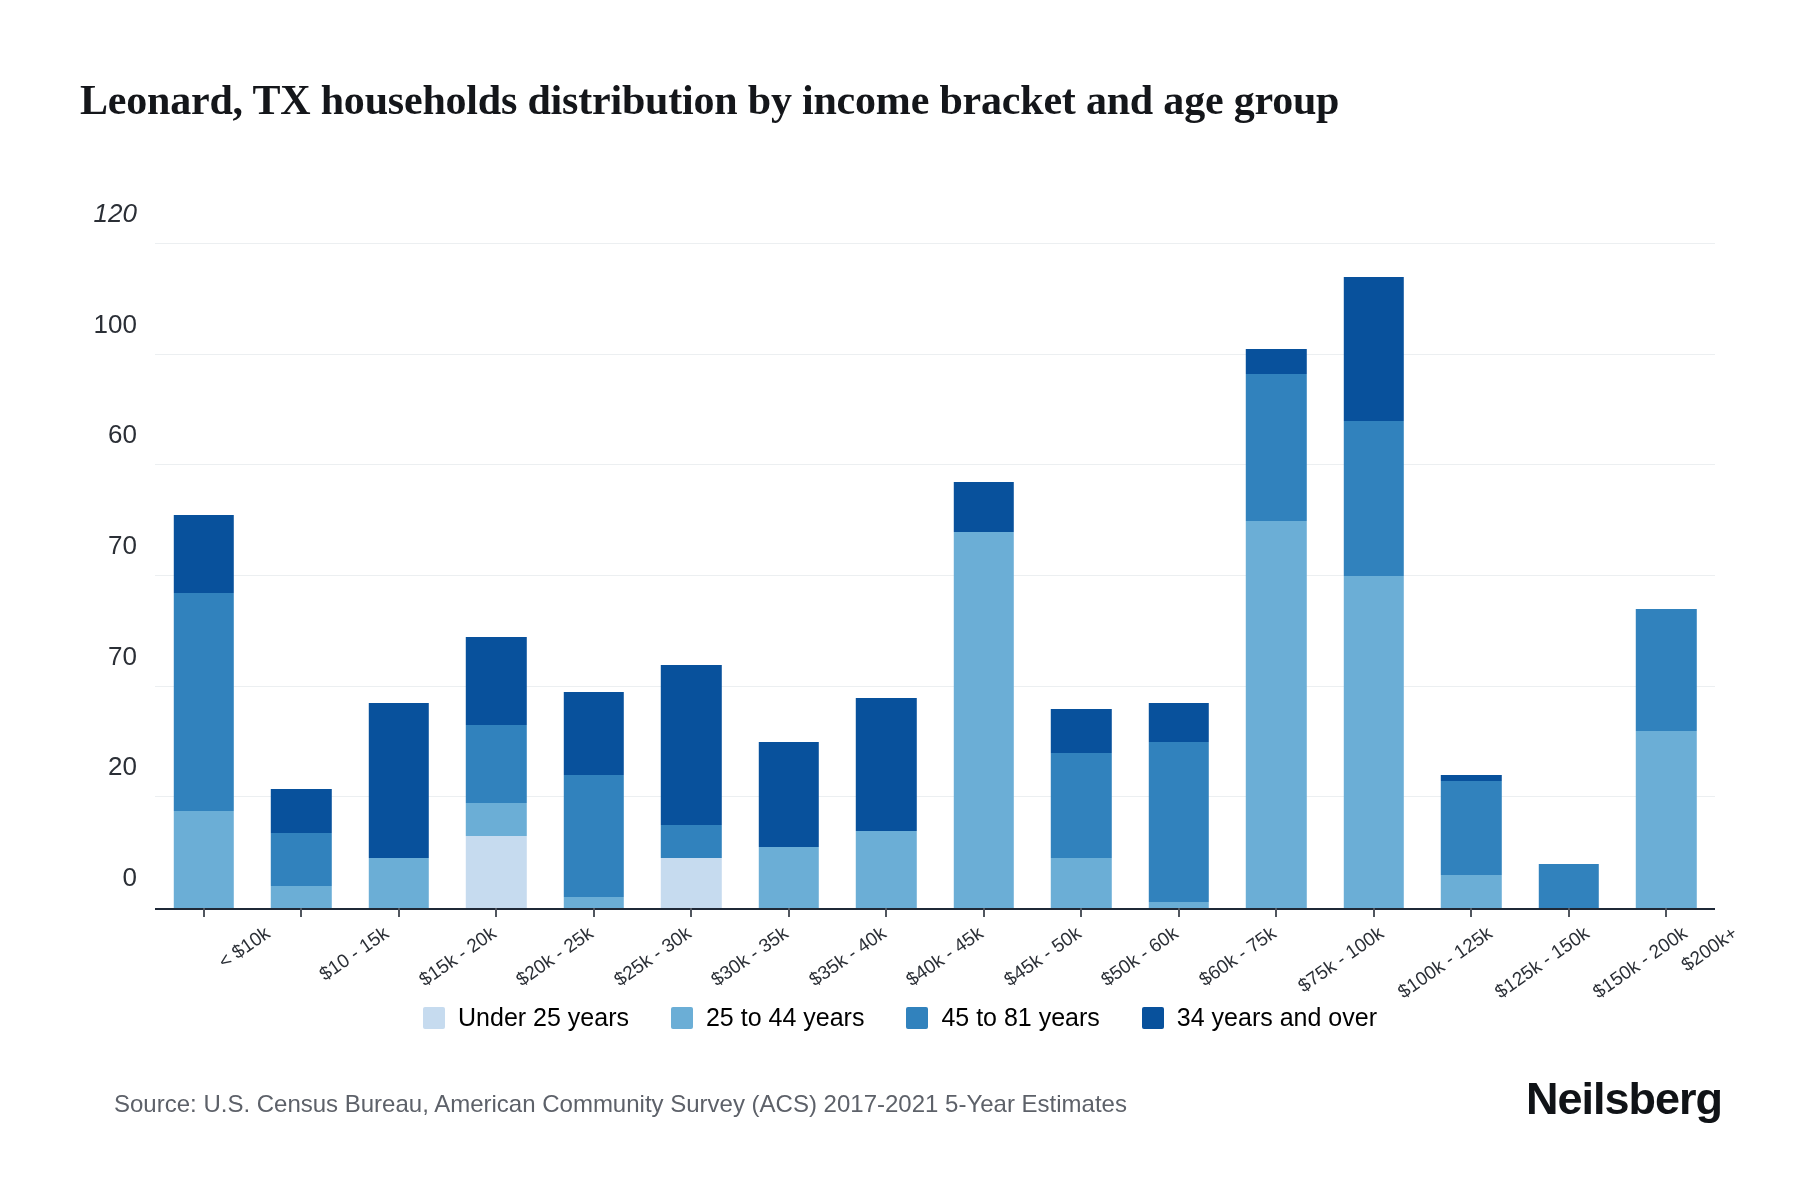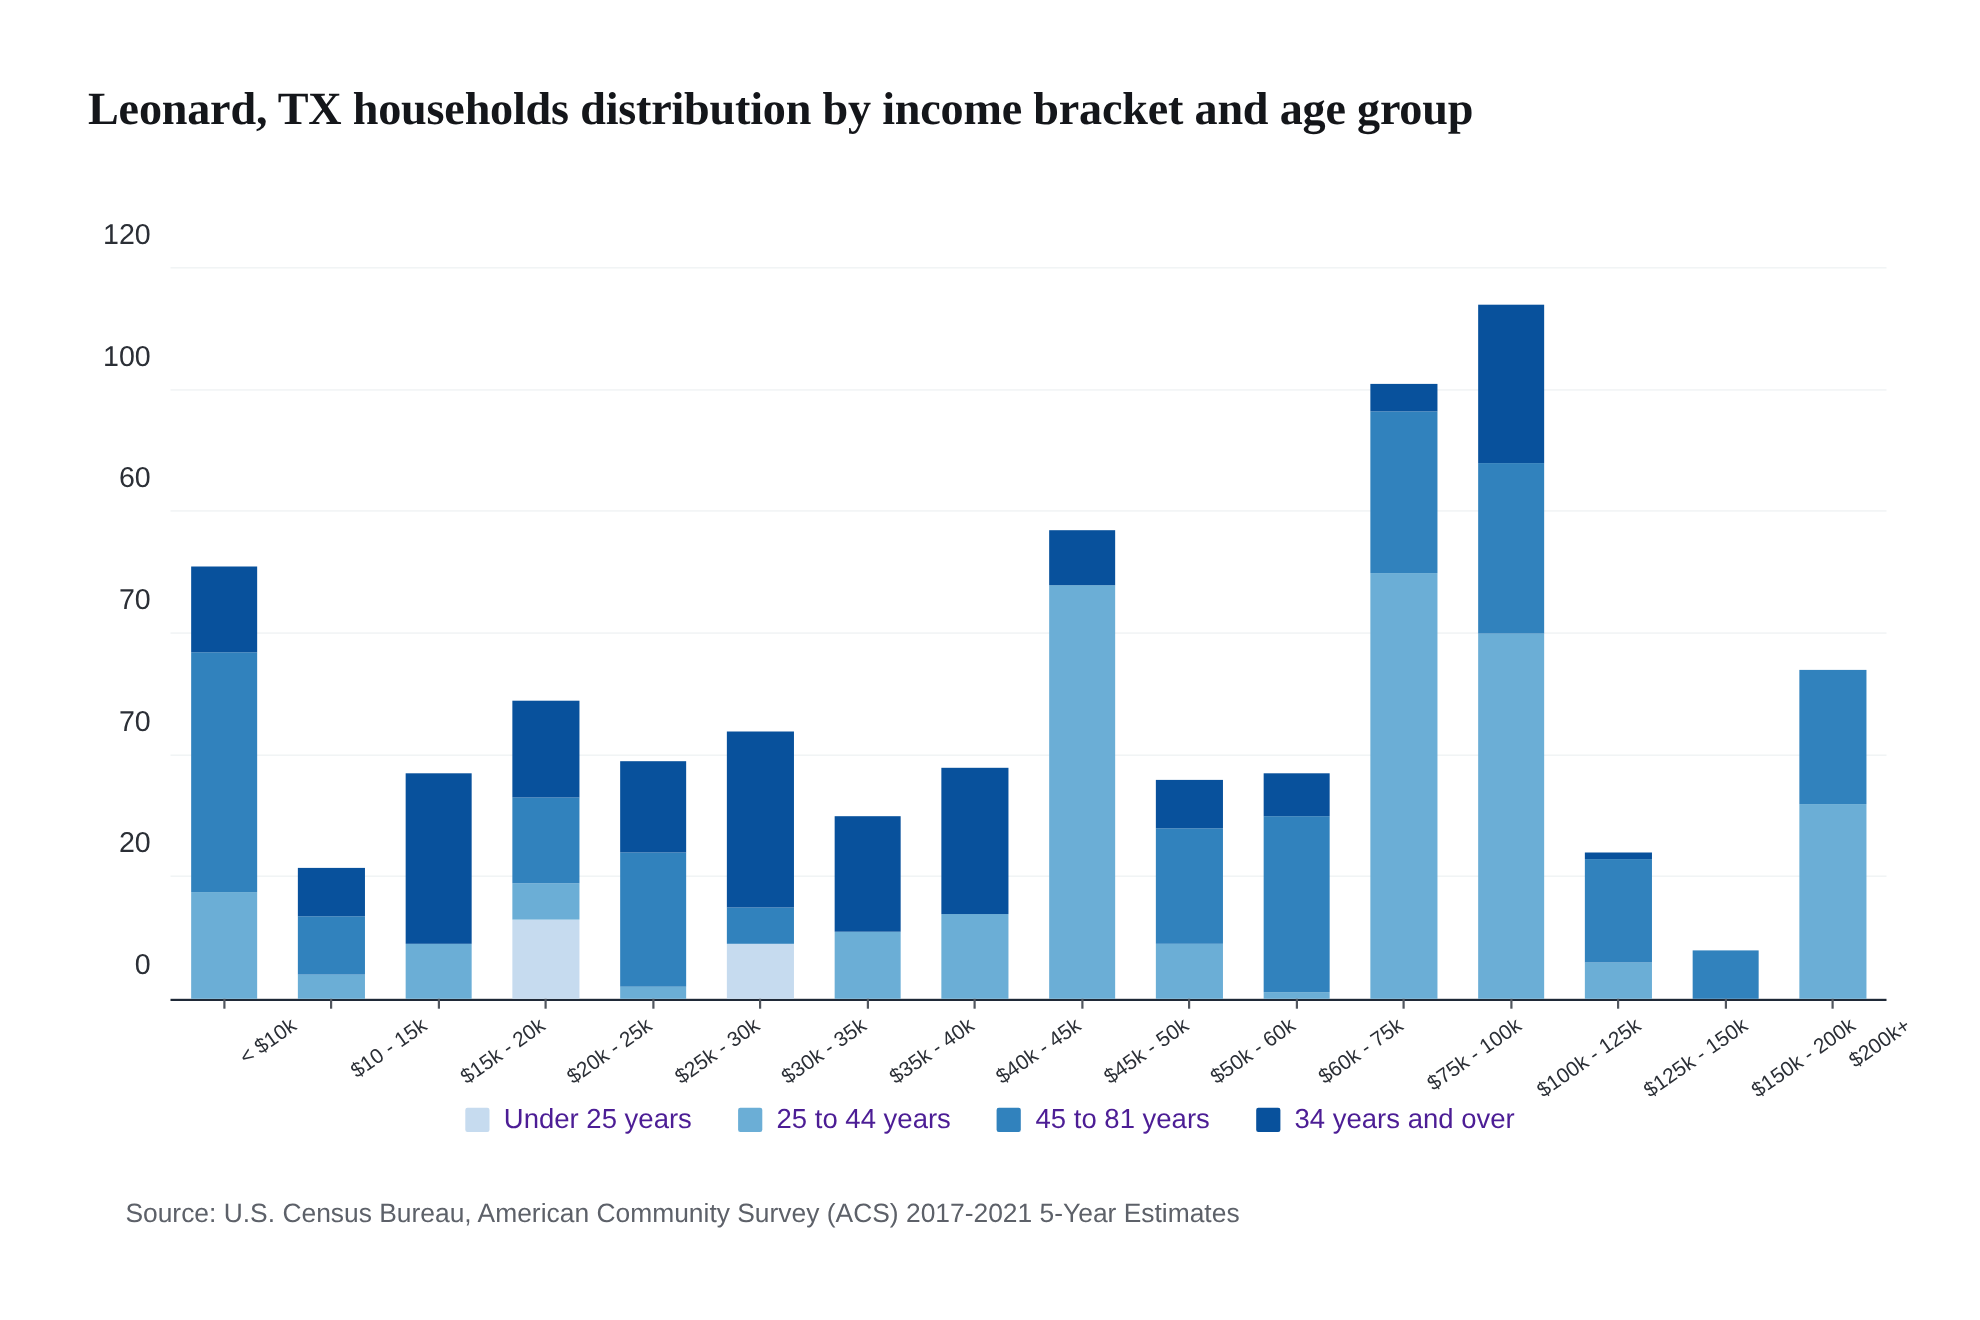--- a/index.html
+++ b/index.html
@@ -50,21 +50,21 @@
     transform:rotate(-35deg);transform-origin:right top;
     font-family:"Liberation Sans", sans-serif;
   }
 
   .legend{
     position:absolute;left:0;right:0;top:1003px;
     display:flex;justify-content:center;align-items:center;gap:42px;
   }
   .leg-item{display:flex;align-items:center;gap:13px;}
   .leg-sw{width:22px;height:22px;border-radius:2px;display:block;}
-  .leg-lb{font-size:25px;color:#4c1d95;white-space:nowrap;font-family:"Liberation Sans", sans-serif;}
+  .leg-lb{font-size:25px;color:#000000;white-space:nowrap;font-family:"Liberation Sans", sans-serif;}
 
   .source{
     position:absolute;left:82px;top:1090px;
     font-size:24px;color:#5d6169;white-space:nowrap;
     font-family:"Liberation Sans", sans-serif;
     margin-left:32px;
   }
   .brand{
     position:absolute;right:78px;top:1073px;
     font-family:"Liberation Sans", sans-serif;
@@ -87,21 +87,21 @@
         <div class="gridline" style="bottom: 555.333px;"></div>
         <div class="gridline" style="bottom: 666px;"></div>
       </div>
     <div id="yticks">
         <div class="ytick" style="bottom: 2px;">0</div>
         <div class="ytick" style="bottom: 112.667px;">20</div>
         <div class="ytick" style="bottom: 223.333px;">70</div>
         <div class="ytick" style="bottom: 334px;">70</div>
         <div class="ytick" style="bottom: 444.667px;">60</div>
         <div class="ytick" style="bottom: 555.333px;">100</div>
-        <div class="ytick" style="bottom: 666px;">120</div>
+        <div class="ytick" style="bottom: 666px; font-style: italic;">120</div>
       </div>
     <div class="axis-line" style="bottom:0;"></div>
     <div class="bars" id="bars">
         <div class="bar-slot" style="left: 0%; width: 6.25%;">
           <div class="bar-stack" style="width: 62%; height: 100%;">
             <div class="seg" title="&lt; $10k — 25 to 44 years: 17.5" style="bottom: 0px; height: 96.8333px; background: rgb(107, 174, 214);"></div>
             <div class="seg" title="&lt; $10k — 45 to 64 years: 39.5" style="bottom: 96.8333px; height: 218.567px; background: rgb(49, 130, 189);"></div>
             <div class="seg" title="&lt; $10k — 65 years and over: 14" style="bottom: 315.4px; height: 77.4667px; background: rgb(8, 81, 156);"></div>
           </div>
           <div class="tickmark"></div>
@@ -287,14 +287,15 @@
         <span class="leg-sw" style="background: rgb(49, 130, 189);"></span>
         <span class="leg-lb">45 to 81 years</span>
       </div>
       <div class="leg-item">
         <span class="leg-sw" style="background: rgb(8, 81, 156);"></span>
         <span class="leg-lb">34 years and over</span>
       </div>
     </div>
 
   <div class="source">Source: U.S. Census Bureau, American Community Survey (ACS) 2017-2021 5-Year Estimates</div>
+  <div class="brand">Neilsberg</div>
 
 </div>
 
 </body></html>

